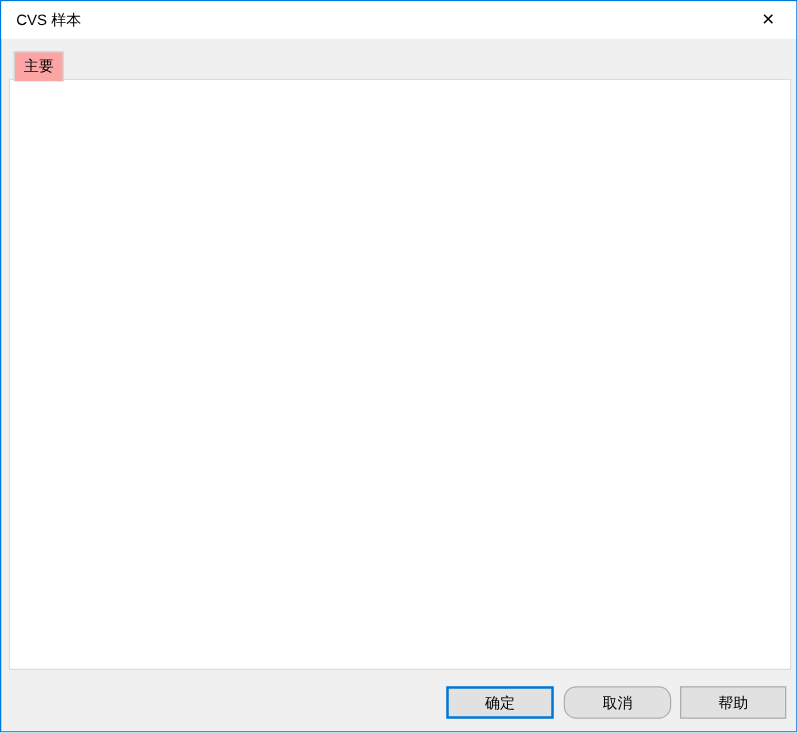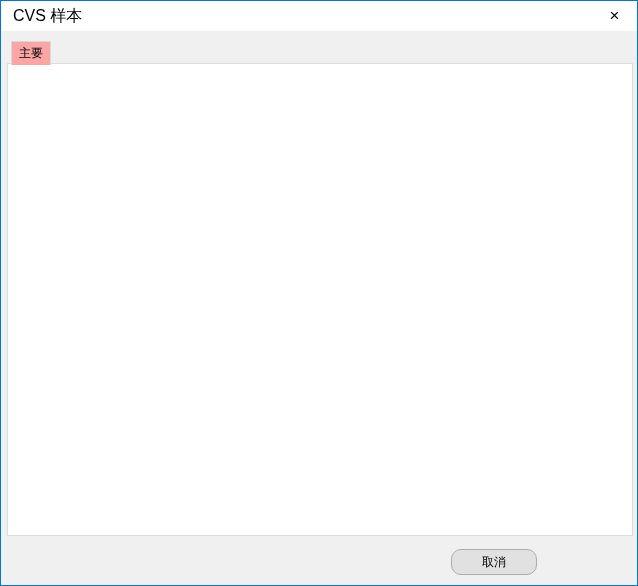--- a/index.html
+++ b/index.html
@@ -4,21 +4,21 @@
 <style>
   * { margin:0; padding:0; box-sizing:border-box; }
   html,body { width:638px; height:586px; }
   body { font-family:"Liberation Sans","DejaVu Sans",sans-serif; font-size:12px; color:#000; }
 
   .window { position:relative; width:638px; height:586px; background:#f0f0f0;
             border:1px solid #0078d7; overflow:hidden; }
 
   
   .titlebar { position:absolute; left:0; top:0; width:100%; height:30px; background:#ffffff; }
-  .title { position:absolute; left:12px; top:0; line-height:30px; font-size:16px; }
+  .title { position:absolute; left:12px; top:0; line-height:30px; font-size:12px; }
   .close-btn { position:absolute; right:0; top:0; width:45px; height:30px;
                display:flex; align-items:center; justify-content:center;
                font-size:17px; font-weight:400; color:#000; cursor:default; }
 
   
   .tab { position:absolute; left:10px; top:40px; width:40px; height:24px; background:#fca5a5;
          border:1px solid #d9d9d9; border-bottom:none; z-index:2;
          display:flex; align-items:center; justify-content:center; }
   .page { position:absolute; left:6px; top:62px; width:626px; height:473px;
           background:#ffffff; border:1px solid #dcdcdc; z-index:1; }
@@ -155,15 +155,17 @@
           <span class="chev chev-down gray"></span>
         </span>
     </div>
   </div>
 
   <button class="btn" style="left:25px; top:444px; width:103px; height:25px;">如果...</button>
   <input class="txt" style="left: 153px; top: 443px; width: 452px; height: 25px;" value="">
   <button class="btn" style="left:25px; top:481px; width:103px; height:25px;">到...</button>
   <input class="txt" style="left: 153px; top: 482px; width: 452px; height: 25px;" value="Invoices_sample">
 
+  <button class="btn btn-default footer-btn" style="left:356px;">确定</button>
   <button class="btn footer-btn" style="left:450px;border-radius:10px;">取消</button>
+  <button class="btn footer-btn" style="left:543px; width:85px;">帮助</button>
 
 </div>
 
 </body></html>

